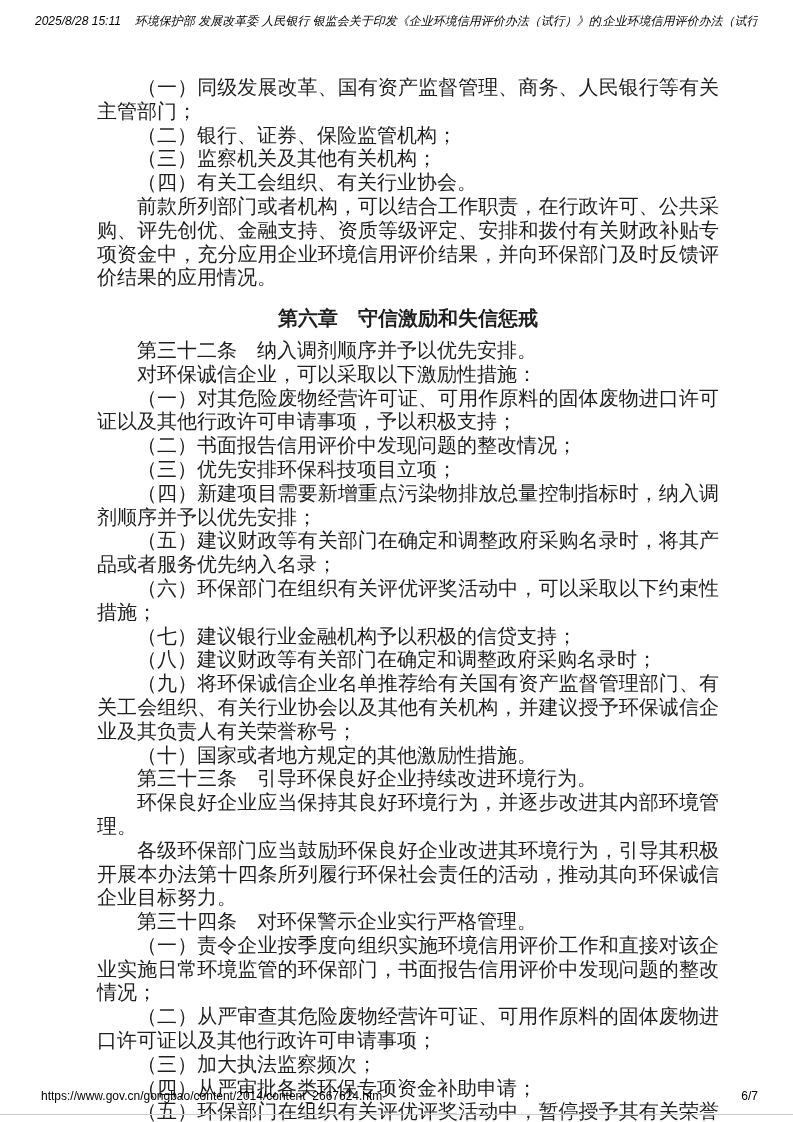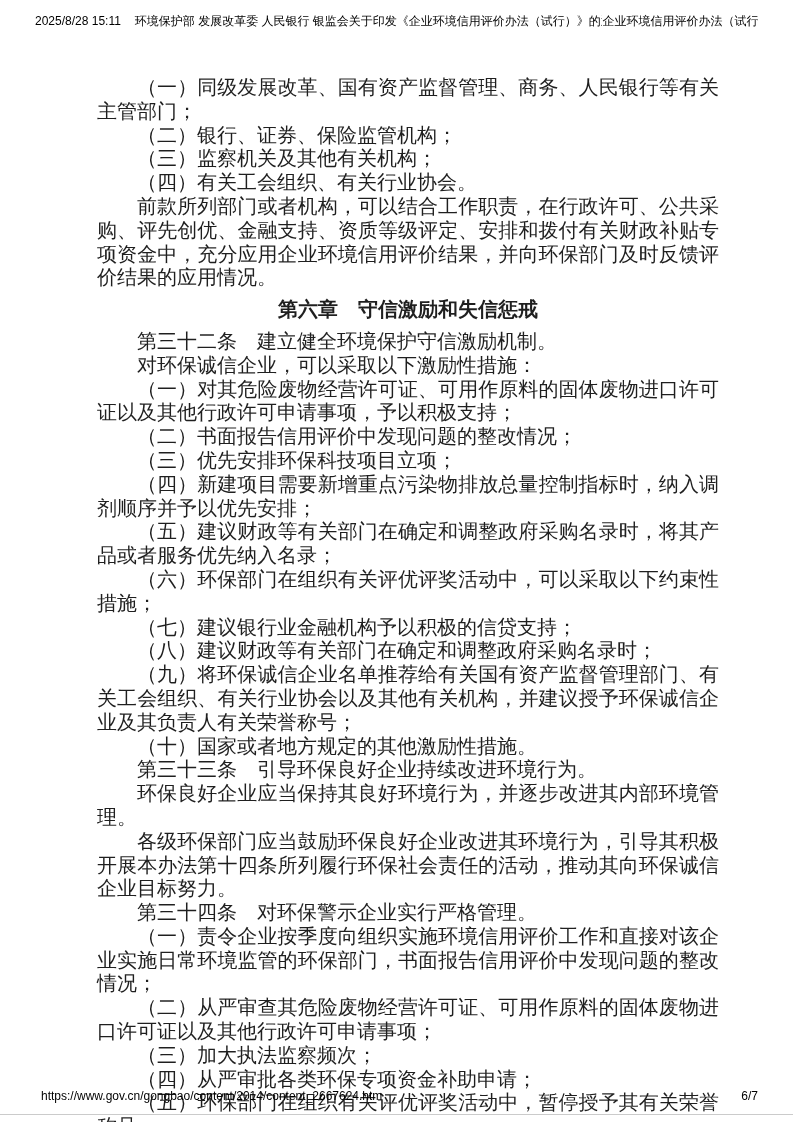--- a/index.html
+++ b/index.html
@@ -21,20 +21,21 @@
     top: 13px;
     left: 35px;
     right: 35px;
     display: flex;
     align-items: flex-start;
     justify-content: flex-start;
     font-size: 12px;
     color: var(--meta-color, #000000);
     line-height: 16px;
     white-space: nowrap;
+    font-style: italic;
   }
   .print-header .hdr-center {
     flex: 1 1 auto;
     text-align: center;
     overflow: hidden;
     padding: 0 14px;
   }
   .print-header .hdr-right {
     max-width: 205px;
     overflow: hidden;
@@ -54,21 +55,21 @@
     text-align: justify;
   }
   .doc-body p.body-paragraph {
     text-indent: 2em;
     margin: 0;
   }
   .doc-body p.chapter-heading {
     text-align: center;
     text-indent: 0;
     font-weight: 700;
-    margin: 8px 0 8px 0;
+    margin: 17px 0 8px 0;
   }
 
   
   .print-footer {
     position: absolute;
     left: 35px;
     right: 35px;
     top: 1089px;
     display: flex;
     justify-content: space-between;
@@ -102,21 +103,21 @@
   </div>
 
   <div class="doc-body">
 
   <p class="body-paragraph">（一）同级发展改革、国有资产监督管理、商务、人民银行等有关主管部门；</p>
       <p class="body-paragraph">（二）银行、证券、保险监管机构；</p>
       <p class="body-paragraph">（三）监察机关及其他有关机构；</p>
       <p class="body-paragraph">（四）有关工会组织、有关行业协会。</p>
       <p class="body-paragraph">前款所列部门或者机构，可以结合工作职责，在行政许可、公共采购、评先创优、金融支持、资质等级评定、安排和拨付有关财政补贴专项资金中，充分应用企业环境信用评价结果，并向环保部门及时反馈评价结果的应用情况。</p>
       <p class="chapter-heading">第六章　守信激励和失信惩戒</p>
-      <p class="body-paragraph">第三十二条　建立健全环境保护守信激励机制。</p>
+      <p class="body-paragraph">第三十二条　纳入调剂顺序并予以优先安排。</p>
       <p class="body-paragraph">对环保诚信企业，可以采取以下激励性措施：</p>
       <p class="body-paragraph">（一）对其危险废物经营许可证、可用作原料的固体废物进口许可证以及其他行政许可申请事项，予以积极支持；</p>
       <p class="body-paragraph">（二）书面报告信用评价中发现问题的整改情况；</p>
       <p class="body-paragraph">（三）优先安排环保科技项目立项；</p>
       <p class="body-paragraph">（四）新建项目需要新增重点污染物排放总量控制指标时，纳入调剂顺序并予以优先安排；</p>
       <p class="body-paragraph">（五）建议财政等有关部门在确定和调整政府采购名录时，将其产品或者服务优先纳入名录；</p>
       <p class="body-paragraph">（六）环保部门在组织有关评优评奖活动中，可以采取以下约束性措施；</p>
       <p class="body-paragraph">（七）建议银行业金融机构予以积极的信贷支持；</p>
       <p class="body-paragraph">（八）建议财政等有关部门在确定和调整政府采购名录时；</p>
       <p class="body-paragraph">（九）将环保诚信企业名单推荐给有关国有资产监督管理部门、有关工会组织、有关行业协会以及其他有关机构，并建议授予环保诚信企业及其负责人有关荣誉称号；</p>

